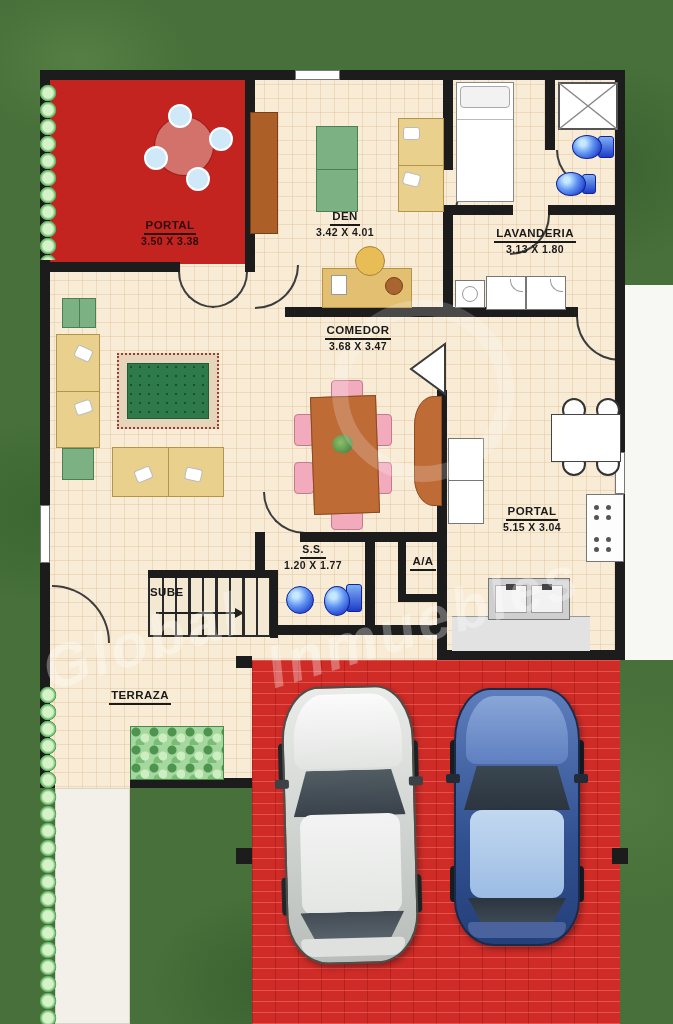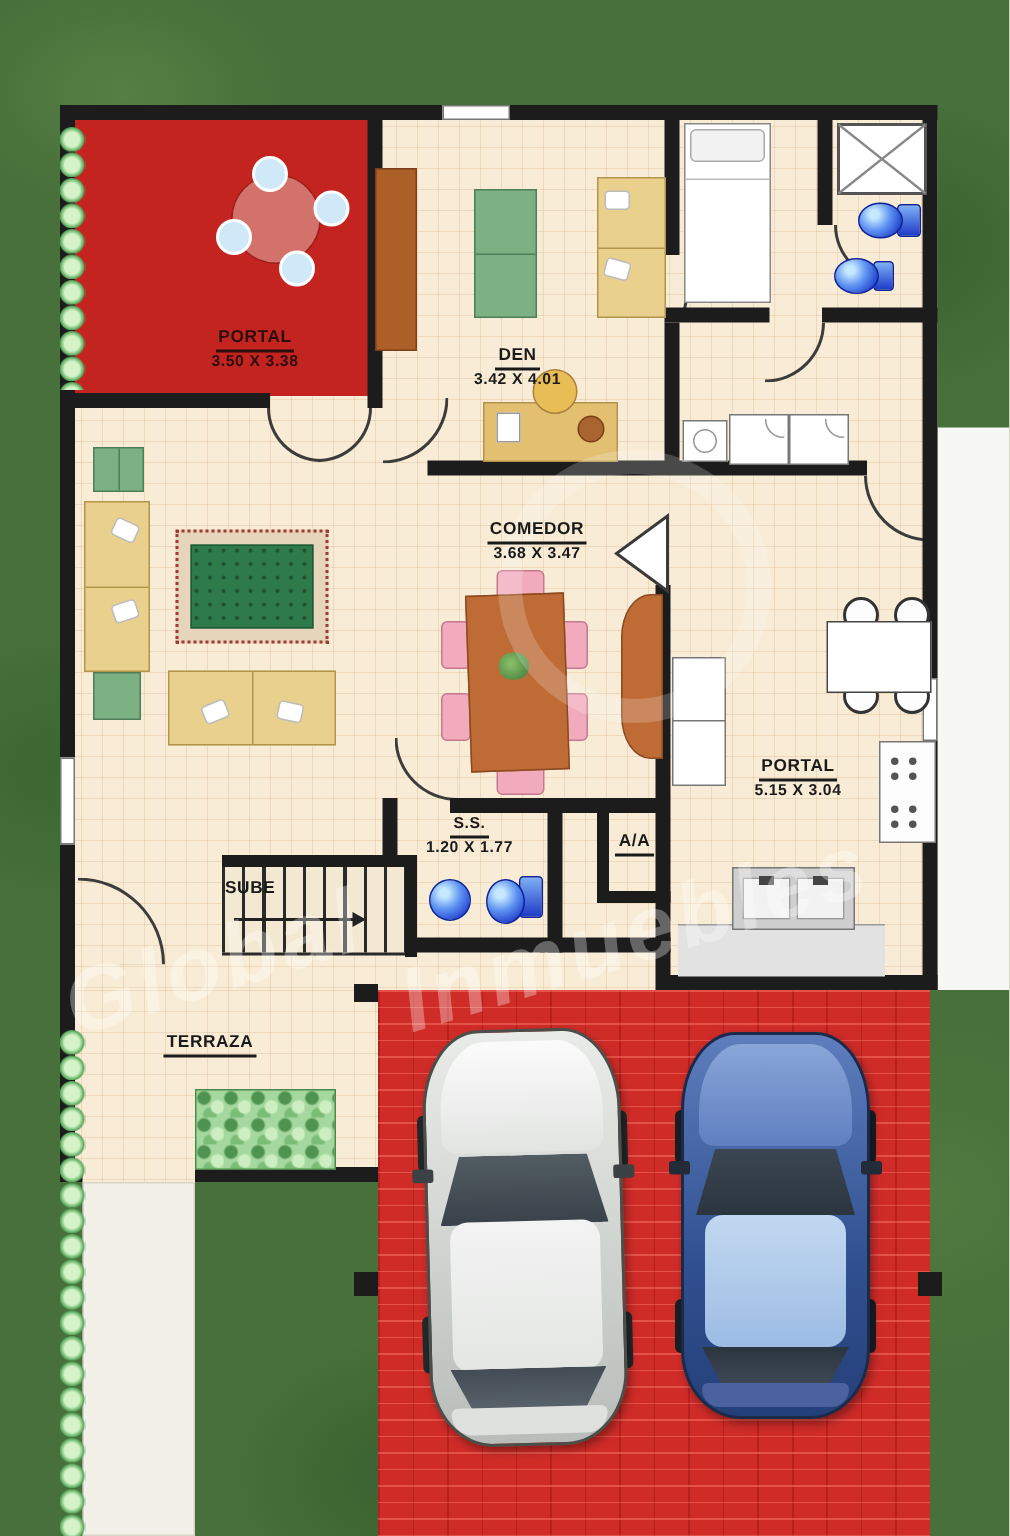--- a/index.html
+++ b/index.html
@@ -245,25 +245,29 @@
   <div class="f" style="left:286px;top:586px;width:26px;height:26px;border-radius:50%;z-index:9;border:1px solid #0e2496;background:radial-gradient(circle at 35% 32%, #c6e9ff 12%, #5f93f2 45%, #1733c6 88%)"></div>
   <div class="toilet-tank" style="left:346px;top:584px;width:14px;height:26px"></div>
   <div class="toilet-bowl" style="left:324px;top:586px;width:24px;height:28px"></div>
 
   <div class="plantbox" style="left:130px;top:726px;width:92px;height:52px"></div>
 
   <div class="rlabel" style="left:110px;top:218px;width:120px;color:#2b0d0d">
     <span class="nm">PORTAL</span>
     <span class="dm">3.50 X 3.38</span>
   </div>
-  <div class="rlabel" style="left:295px;top:230px;width:100px">
+  <div class="rlabel" style="left:295px;top:209px;width:100px">
     <span class="nm">DEN</span>
     <span class="dm">3.42 X 4.01</span>
   </div>
-  <div class="rlabel" style="left:306px;top:346px;width:104px">
+  <div class="rlabel" style="left:472px;top:226px;width:126px">
+    <span class="nm">LAVANDERIA</span>
+    <span class="dm">3.13 X 1.80</span>
+  </div>
+  <div class="rlabel" style="left:306px;top:323px;width:104px">
     <span class="nm">COMEDOR</span>
     <span class="dm">3.68 X 3.47</span>
   </div>
   <div class="rlabel" style="left:480px;top:504px;width:104px">
     <span class="nm">PORTAL</span>
     <span class="dm">5.15 X 3.04</span>
   </div>
   <div class="rlabel" style="left:268px;top:543px;width:90px;font-size:10.5px">
     <span class="nm">S.S.</span>
     <span class="dm">1.20 X 1.77</span>

